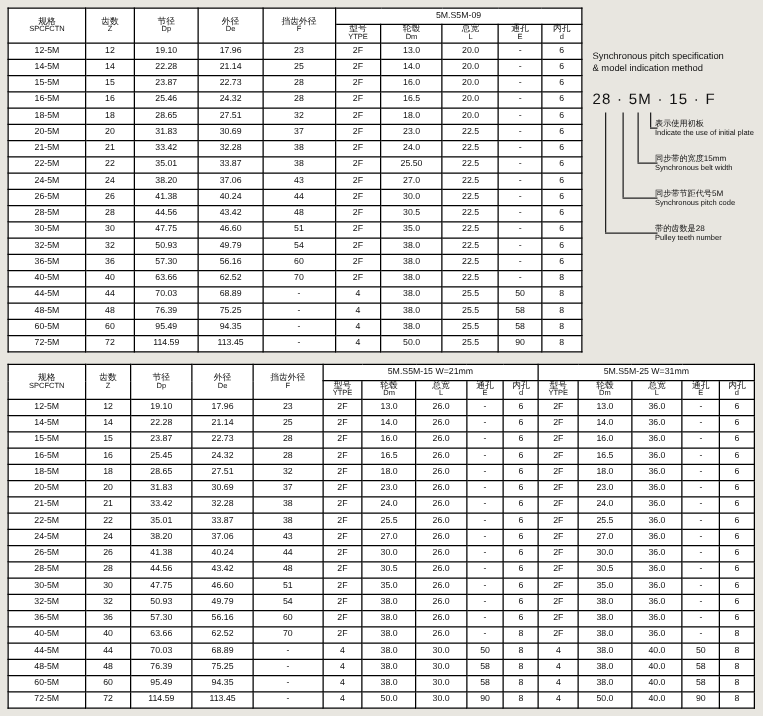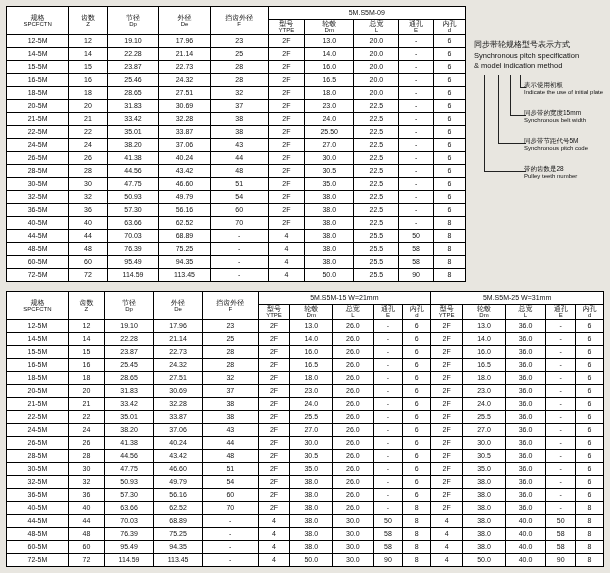--- a/index.html
+++ b/index.html
@@ -378,25 +378,25 @@
           <td>50.0</td>
           <td>25.5</td>
           <td>90</td>
           <td>8</td>
         </tr>
       </tbody>
   </table>
 
   <div id="right-panel">
     <div class="panel-title">
-      <span class="cn">同步带轮规格型号表示方式</span>
       <span class="en">Synchronous pitch specification</span>
       <span class="en">&amp; model indication method</span>
     </div>
 
+    <div class="code">28 · 5M · 15 · F</div>
 
     <div class="legend">
 
       <div class="leader" style="left:12px;top:0;height:96px;"></div>
       <div class="leader" style="left:26px;top:0;height:68px;"></div>
       <div class="leader" style="left:38px;top:0;height:40px;"></div>
       <div class="leader" style="left:48px;top:0;height:12px;"></div>
 
       <div class="leader-h" style="left:48px;top:12px;width:6px;"></div>
       <div class="leader-h" style="left:38px;top:40px;width:16px;"></div>

